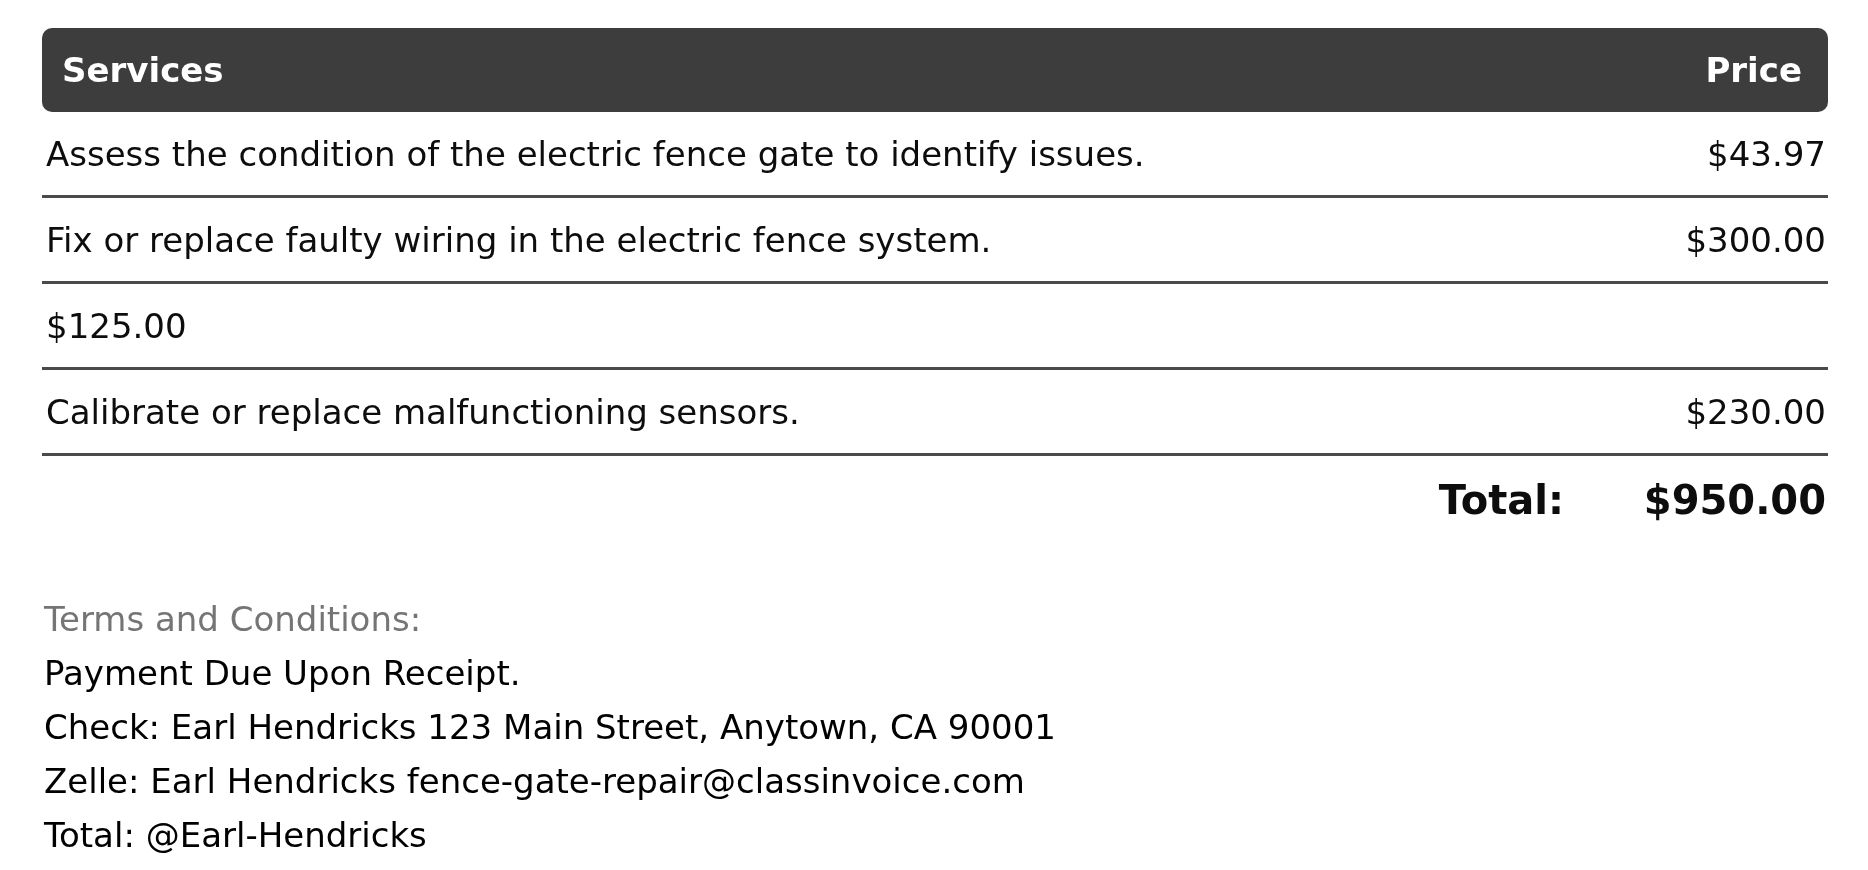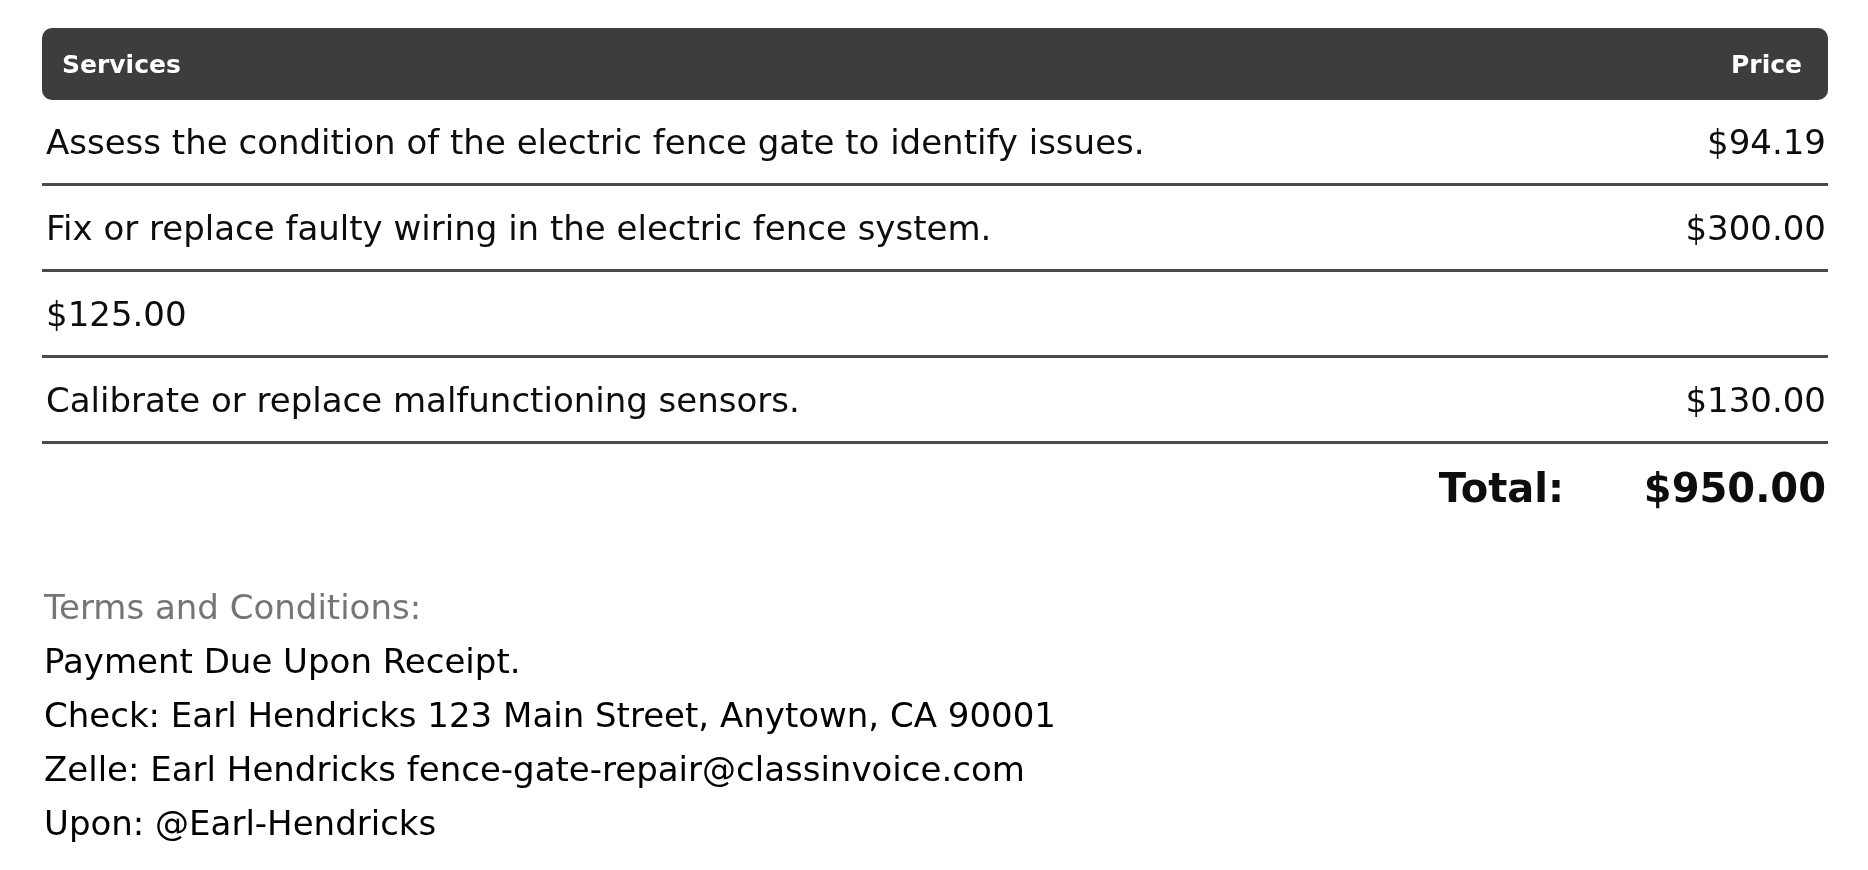--- a/index.html
+++ b/index.html
@@ -11,26 +11,26 @@
     overflow: hidden;
   }
   .invoice {
     padding: 28px 40px 0 42px;
   }
   
   .thead {
     display: flex;
     align-items: center;
     justify-content: space-between;
-    height: 72px;
+    height: 84px;
     background: #3d3d3d;
     color: #ffffff;
     border-radius: 10px;
     padding: 0 26px 0 20px;
-    font-size: 25px;
+    font-size: 34px;
     font-weight: bold;
   }
   
   .row {
     display: flex;
     align-items: center;
     justify-content: space-between;
     height: 86px;
     border-bottom: 3px solid #4a4a4a;
     font-size: 34px;
@@ -71,45 +71,45 @@
 
   <div class="table">
 
     <div class="thead">
       <span>Services</span>
       <span>Price</span>
     </div>
 
     <div class="row">
       <span class="svc">Assess the condition of the electric fence gate to identify issues.</span>
-      <span class="prc">$94.19</span>
+      <span class="prc">$43.97</span>
     </div>
 
     <div class="row">
       <span class="svc">Fix or replace faulty wiring in the electric fence system.</span>
       <span class="prc">$300.00</span>
     </div>
 
     <div class="row">
       <span class="prc">$125.00</span>
     </div>
 
     <div class="row">
       <span class="svc">Calibrate or replace malfunctioning sensors.</span>
-      <span class="prc">$130.00</span>
+      <span class="prc">$230.00</span>
     </div>
 
     <div class="total-row">
       <span class="total-label">Total:</span>
       <span class="total-value">$950.00</span>
     </div>
 
   </div>
 
   <div class="terms">
     <div class="terms-heading">Terms and Conditions:</div>
     <div class="terms-line">Payment Due Upon Receipt.</div>
     <div class="terms-line">Check: Earl Hendricks 123 Main Street, Anytown, CA 90001</div>
     <div class="terms-line">Zelle: Earl Hendricks fence-gate-repair@classinvoice.com</div>
-    <div class="terms-line">Upon: @Earl-Hendricks</div>
+    <div class="terms-line">Total: @Earl-Hendricks</div>
   </div>
 
 </div>
 
 </body></html>

